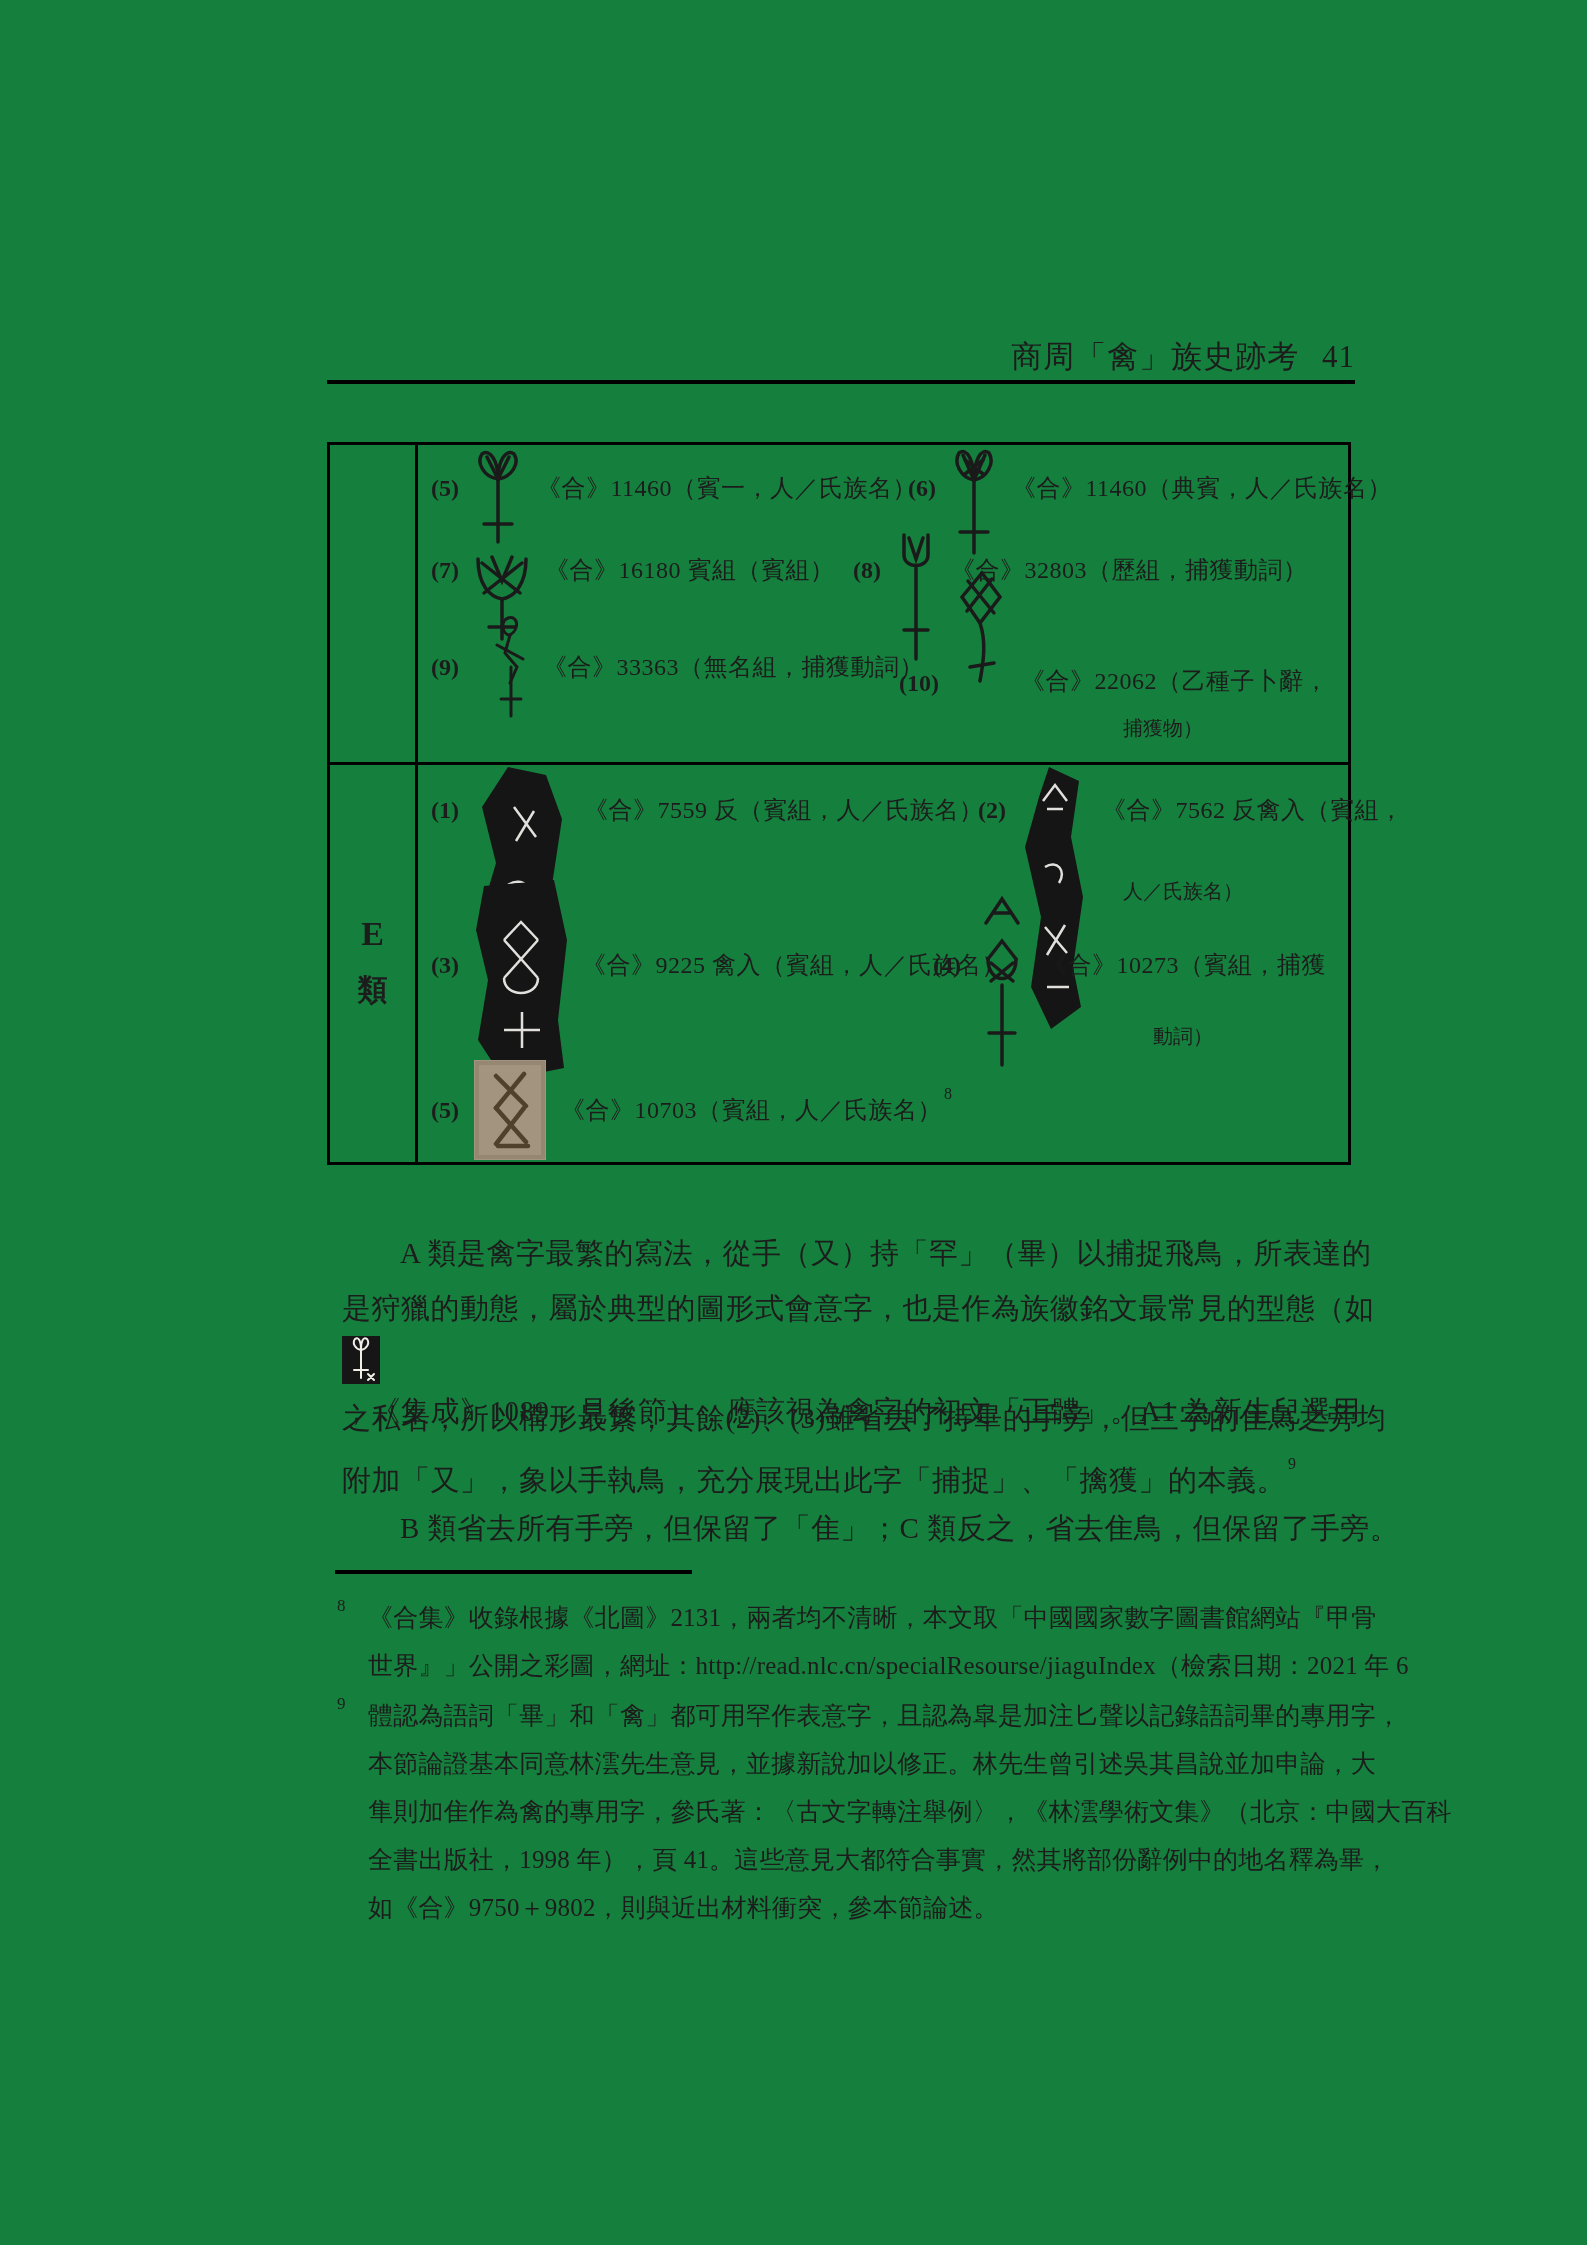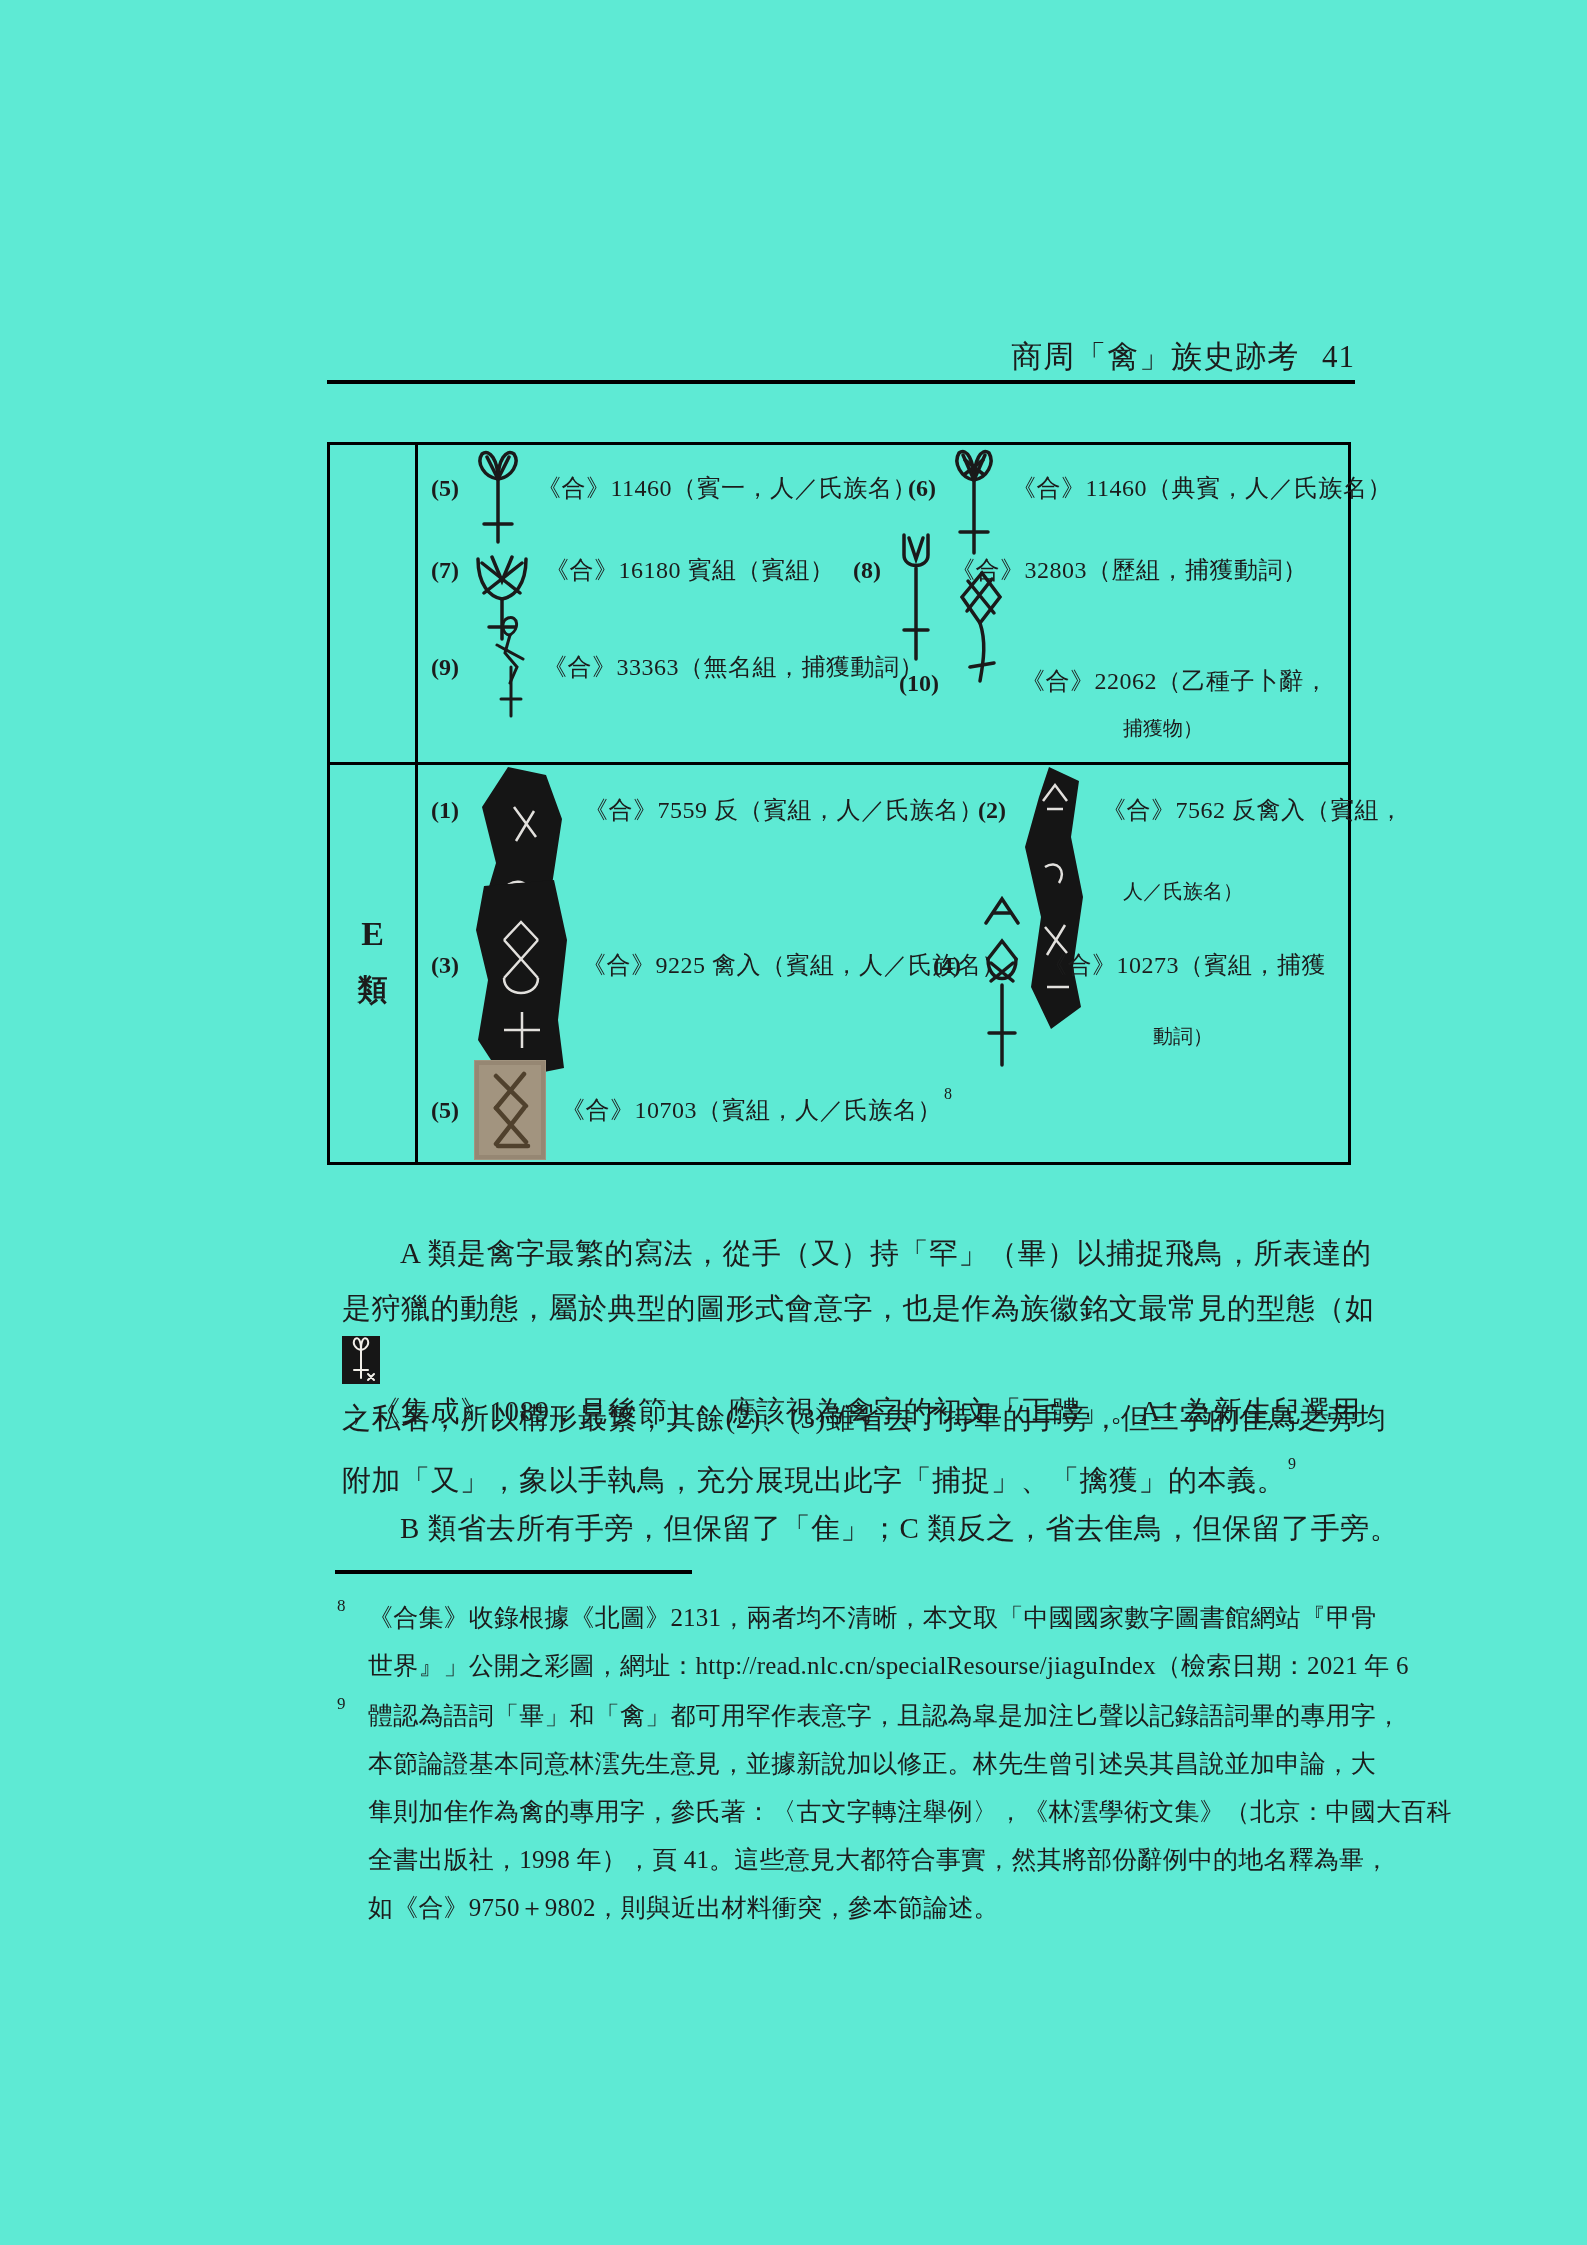--- a/index.html
+++ b/index.html
@@ -1,17 +1,17 @@
 <!DOCTYPE html>
 <html><head>
 <meta charset="utf-8">
 <style>
   html,body{margin:0;padding:0;background:#888;}
   .page{
-    position:relative; width:1587px; height:2245px; background:#5eead4;
+    position:relative; width:1587px; height:2245px; background:#15803d;
     font-family:"Liberation Serif","DejaVu Serif",serif; color:#1c1c1c;
     overflow:hidden;
   }
   
   .hdr{position:absolute; top:336px; right:232px; font-size:31px; letter-spacing:1px; white-space:nowrap;}
   .hdr-rule{position:absolute; left:327px; top:380px; width:1028px; height:4px; background:#000;}
   
   .gtable{position:absolute; left:327px; top:442px; width:1024px; height:723px; border:3px solid #000; box-sizing:border-box;}
   .col-div{position:absolute; left:85px; top:0; bottom:0; width:3px; background:#000;}
   .row-div{position:absolute; left:0; right:0; top:317px; height:3px; background:#000;}

